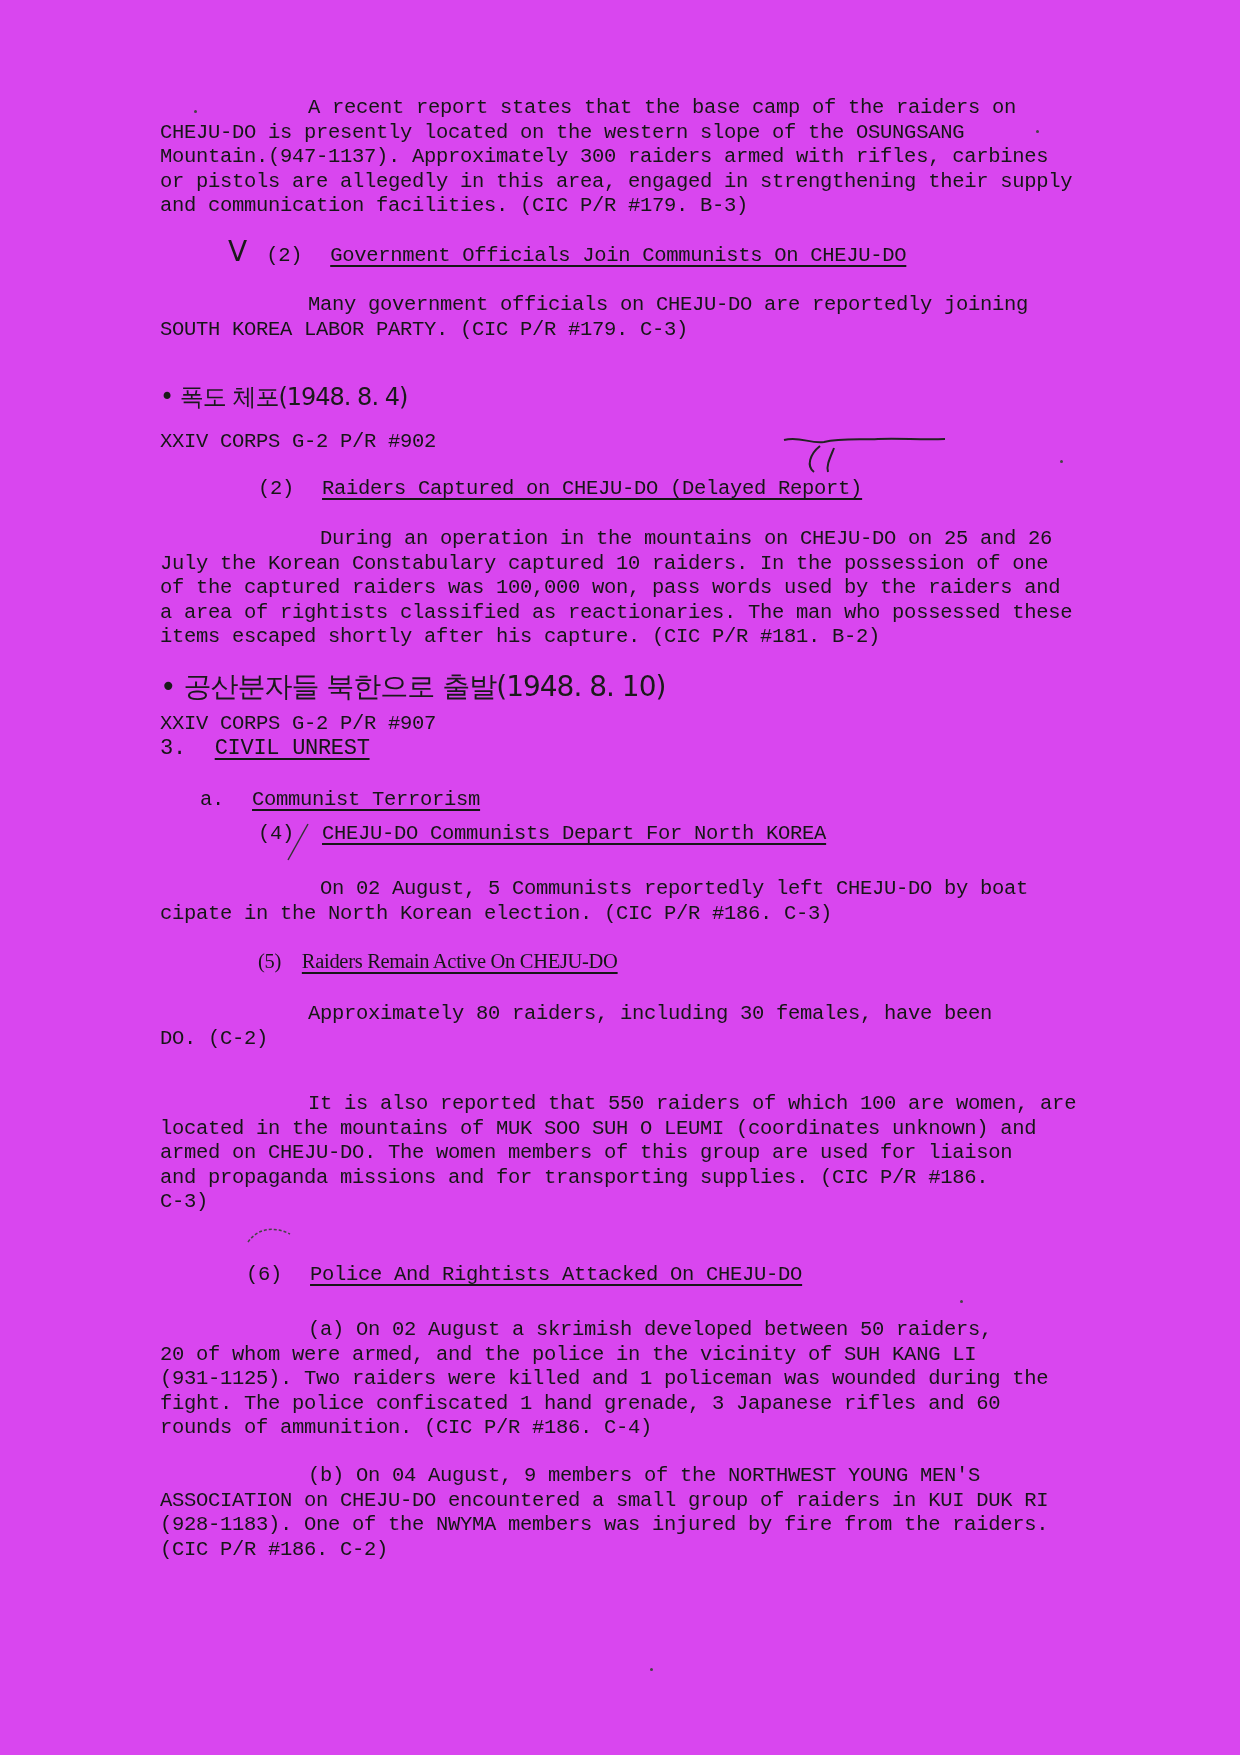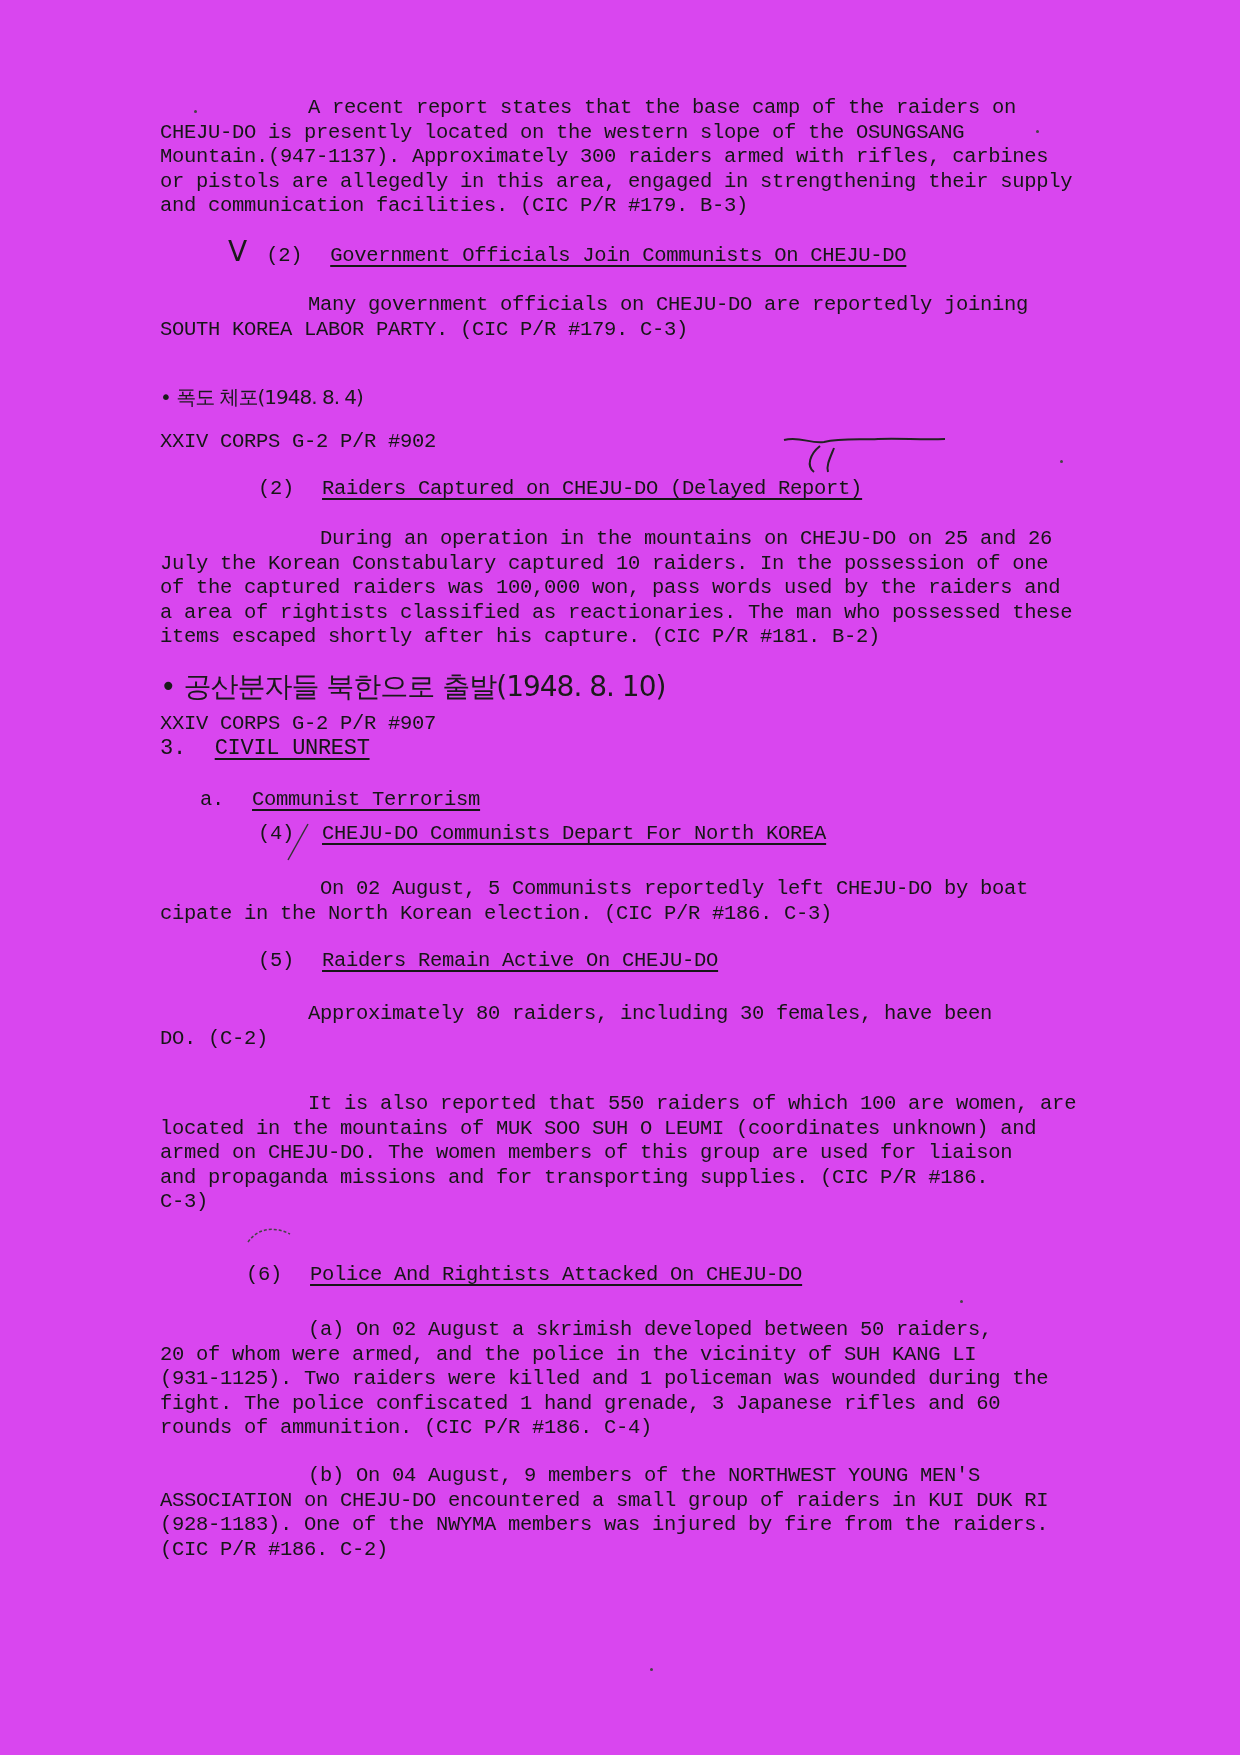--- a/index.html
+++ b/index.html
@@ -1,19 +1,19 @@
 <!DOCTYPE html>
 <html><head>
 <meta charset="utf-8">
 <style>
   html, body { margin: 0; padding: 0; background: #ffffff; }
   body { width: 1240px; height: 1755px; position: relative; overflow: hidden; color: #111; }
   .page { position: absolute; left: 0; top: 0; width: 1240px; height: 1755px; background: #d946ef; }
   .tw { font-family: "Liberation Mono", "DejaVu Sans Mono", monospace; font-size: 20.5px; line-height: 24.5px; color: #161616; letter-spacing: -0.3px; white-space: nowrap; }
-  .kr { font-family: "DejaVu Sans", "Liberation Sans", sans-serif; font-size: 20px; line-height: 30px; color: #1a1a1a; letter-spacing: -1px; white-space: nowrap; }
+  .kr { font-family: "DejaVu Sans", "Liberation Sans", sans-serif; font-size: 24px; line-height: 30px; color: #1a1a1a; letter-spacing: -1px; white-space: nowrap; }
   .kr.big { font-size: 28px; line-height: 34px; }
   .blk { position: absolute; }
   .line { display: block; }
   .ul { text-decoration: underline; text-decoration-thickness: 2px; text-underline-offset: 4px; }
   .num { margin-right: 16px; }
   .mark { position: absolute; }
   .dot { position: absolute; width: 3px; height: 3px; background: #444; border-radius: 50%; }
 </style>
 </head>
 <body>
@@ -78,21 +78,21 @@
     <span class="ul">CHEJU-DO Communists Depart For North KOREA</span>
   </div>
   <svg class="mark" style="left:284px; top:822px;" width="30" height="40" viewBox="0 0 30 40">
     <path d="M24 2 L 4 38" stroke="#333" stroke-width="1.5" fill="none"></path>
   </svg>
   <div class="blk tw" style="left:160px; top:877px;">
     <span class="line" style="padding-left:160px;">On 02 August, 5 Communists reportedly left CHEJU-DO by boat</span>
     <span class="line">cipate in the North Korean election.  (CIC P/R #186.  C-3)</span>
   </div>
 
-  <div class="blk tw" style="left:258px; top:949px;">
+  <div class="blk tw" style="left:258px; top:949px;font-family:Liberation Serif, serif;">
     <span class="num">(5)</span>
     <span class="ul">Raiders Remain Active On CHEJU-DO</span>
   </div>
   <div class="blk tw" style="left:160px; top:1002px;">
     <span class="line" style="padding-left:148px;">Approximately 80 raiders, including 30 females, have been</span>
     <span class="line">DO.  (C-2)</span>
   </div>
   <div class="blk tw" style="left:160px; top:1092px;">
     <span class="line" style="padding-left:148px;">It is also reported that 550 raiders of which 100 are women, are</span>
     <span class="line">located in the mountains of MUK SOO SUH O LEUMI (coordinates unknown) and</span>

